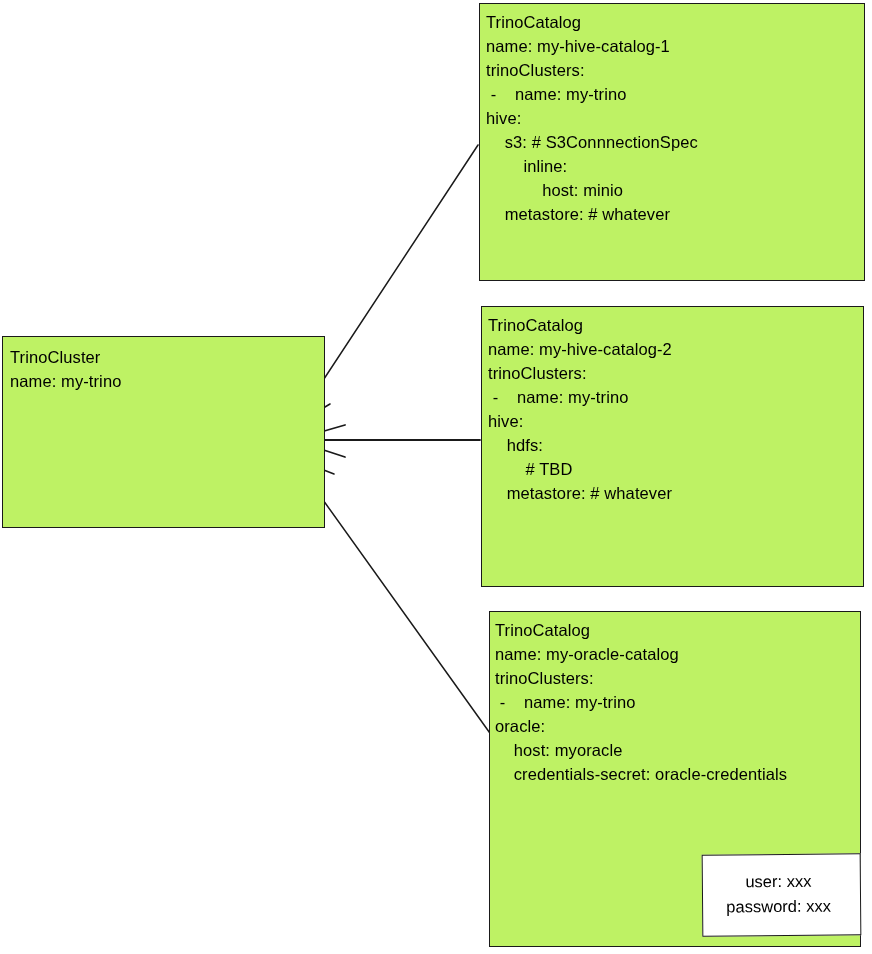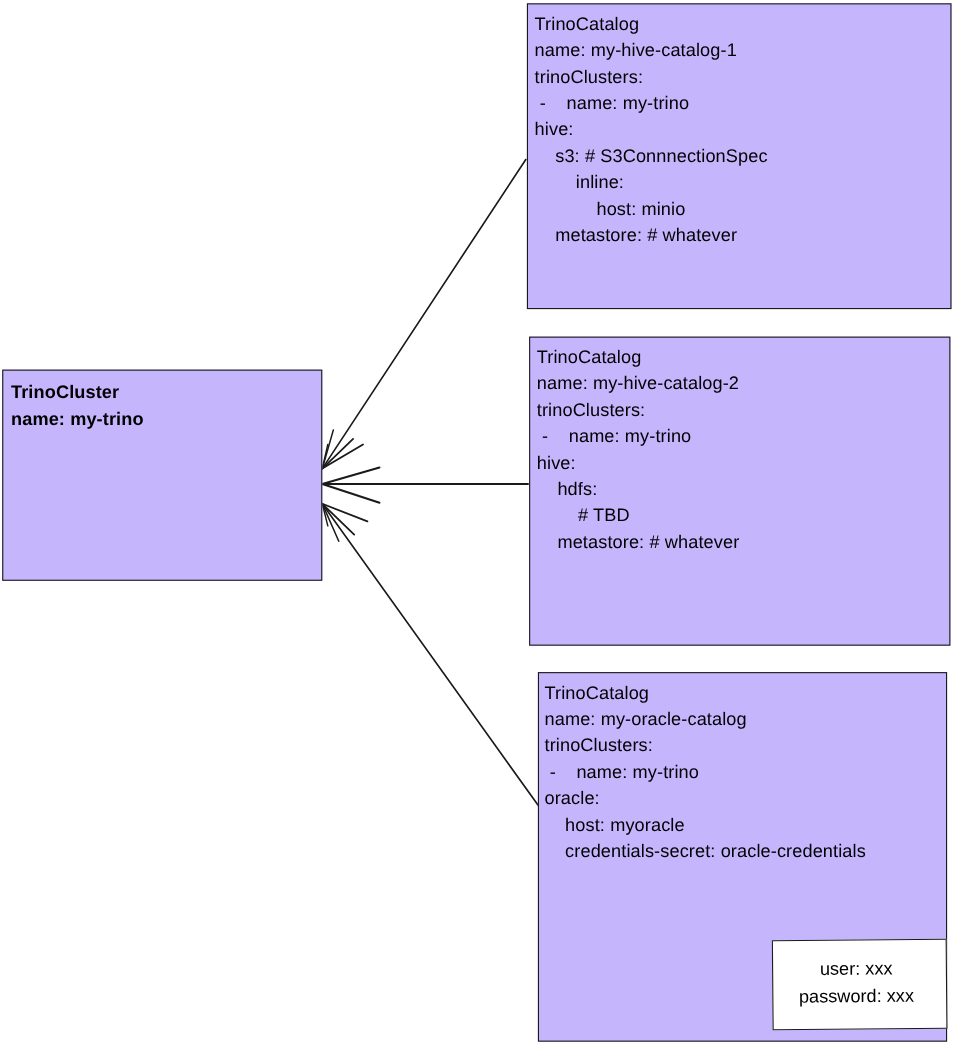--- a/index.html
+++ b/index.html
@@ -31,42 +31,41 @@
     left: 0; top: 0;
     width: 872px;
     height: 954px;
     pointer-events: none;
   }
 
   
   .box {
     position: absolute;
     box-sizing: border-box;
-    background: #c4b5fd;
+    background: #bef264;
     border: 1.6px solid #1a1a1a;
   }
 
   .box-text {
     position: absolute;
     left: 6px;
     top: 5px;
     right: 4px;
     font-size: 16.5px;
     line-height: 24px;
     white-space: pre;
     letter-spacing: 0.1px;
   }
 
   
   #cluster-box {
     left: 2px;
     top: 336px;
-    width: 291px;
+    width: 323px;
     height: 192px;
-    font-weight: bold;
   }
   #cluster-box .box-text { top: 8px; left: 7px; }
 
   #catalog-box-1 {
     left: 479px;
     top: 3px;
     width: 386px;
     height: 278px;
   }
   #catalog-box-1 .box-text { top: 6px; left: 6px; }

